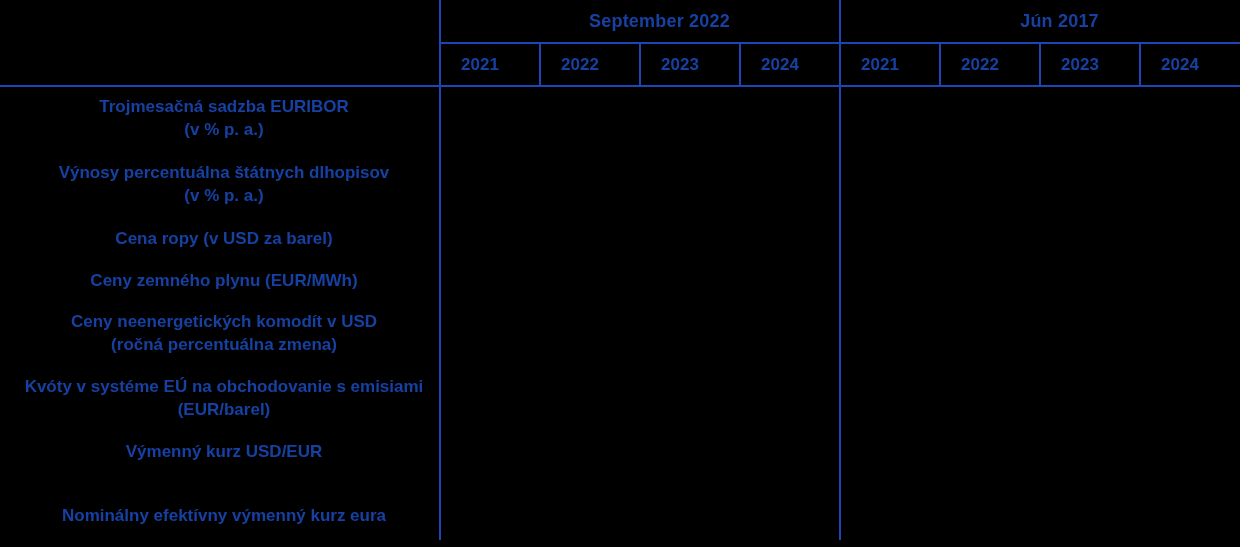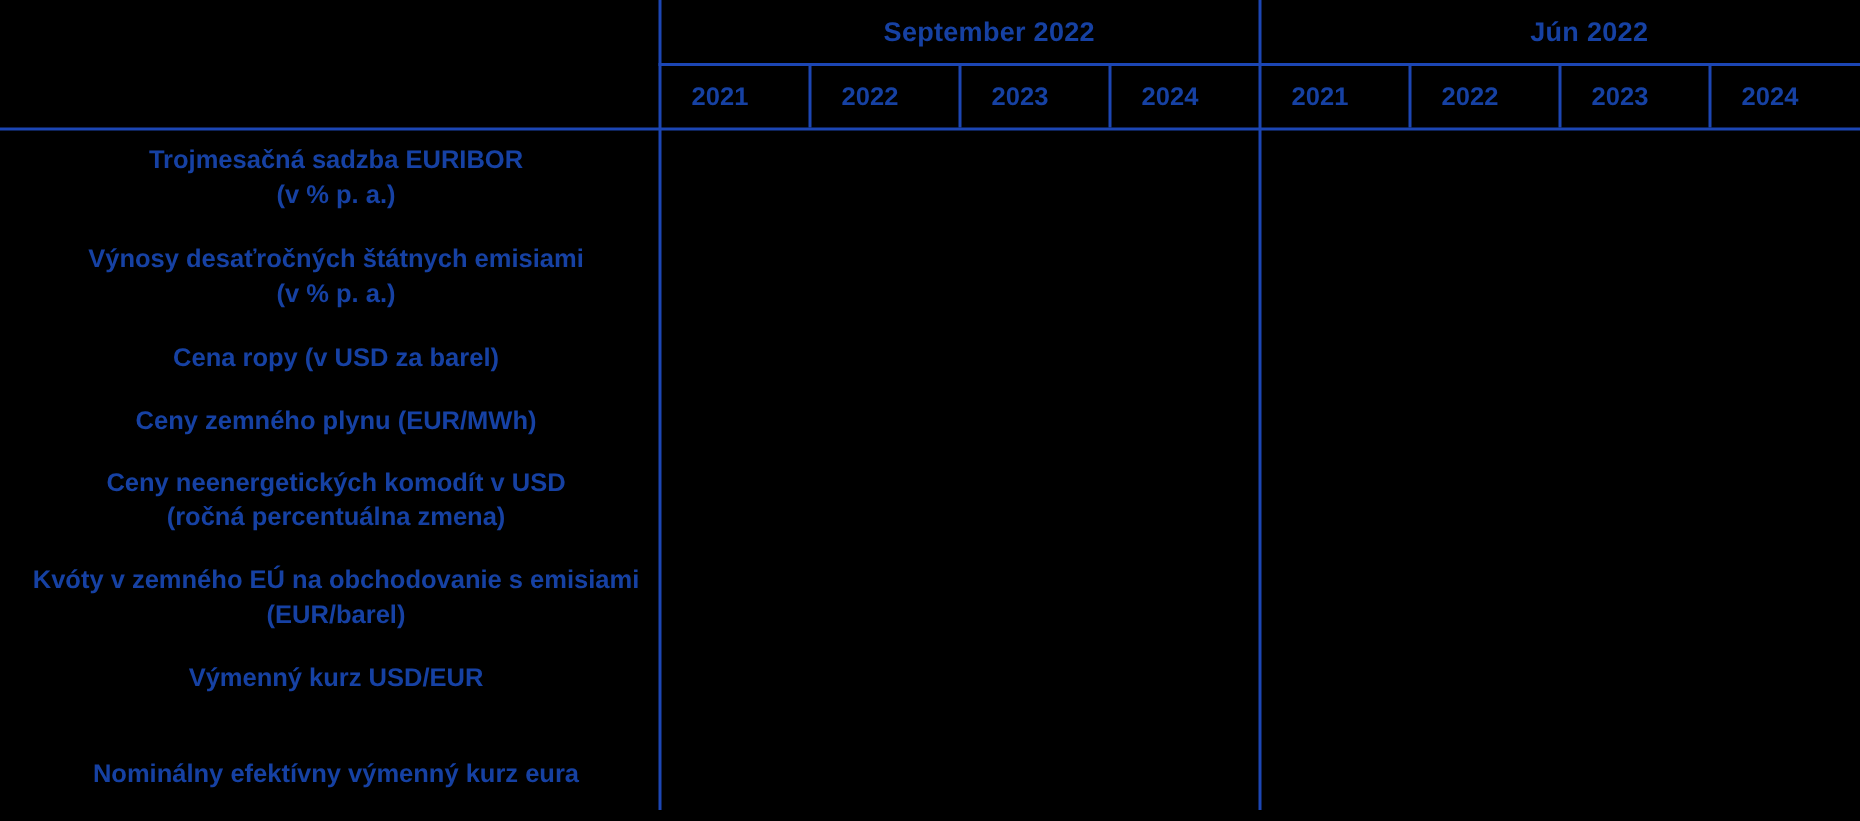--- a/index.html
+++ b/index.html
@@ -45,55 +45,55 @@
   <div class="rule h-rule-groups"></div>
   <div class="rule h-rule-years"></div>
   <div class="rule v-rule-year" style="left:539px"></div>
   <div class="rule v-rule-year" style="left:639px"></div>
   <div class="rule v-rule-year" style="left:739px"></div>
   <div class="rule v-rule-year" style="left:939px"></div>
   <div class="rule v-rule-year" style="left:1039px"></div>
   <div class="rule v-rule-year" style="left:1139px"></div>
 
   <div class="group-header" style="left:440px">September 2022</div>
-  <div class="group-header" style="left:840px">Jún 2022</div>
+  <div class="group-header" style="left:840px">Jún 2017</div>
 
   <div class="year-cell" style="left:440px">2021</div>
   <div class="year-cell" style="left:540px">2022</div>
   <div class="year-cell" style="left:640px">2023</div>
   <div class="year-cell" style="left:740px">2024</div>
 
   <div class="year-cell" style="left:840px">2021</div>
   <div class="year-cell" style="left:940px">2022</div>
   <div class="year-cell" style="left:1040px">2023</div>
   <div class="year-cell" style="left:1140px">2024</div>
 
   <div class="data-region" style="left:441px; width:398px"></div>
   <div class="data-region" style="left:841px; width:399px"></div>
 
   <div class="row-label" style="top:95px">
     <span>Trojmesačná sadzba EURIBOR</span>
     <span>(v % p. a.)</span>
   </div>
   <div class="row-label" style="top:161px">
-    <span>Výnosy desaťročných štátnych emisiami</span>
+    <span>Výnosy percentuálna štátnych dlhopisov</span>
     <span>(v % p. a.)</span>
   </div>
   <div class="row-label" style="top:269px">
     <span>Ceny zemného plynu (EUR/MWh)</span>
   </div>
   <div class="row-label" style="top:227px">
     <span>Cena ropy (v USD za barel)</span>
   </div>
   <div class="row-label" style="top:310px">
     <span>Ceny neenergetických komodít v USD</span>
     <span>(ročná percentuálna zmena)</span>
   </div>
   <div class="row-label" style="top:375px">
-    <span>Kvóty v zemného EÚ na obchodovanie s emisiami</span>
+    <span>Kvóty v systéme EÚ na obchodovanie s emisiami</span>
     <span>(EUR/barel)</span>
   </div>
   <div class="row-label" style="top:440px">
     <span>Výmenný kurz USD/EUR</span>
   </div>
   <div class="row-label" style="top:504px">
     <span>Nominálny efektívny výmenný kurz eura</span>
   </div>
 
 </div>

